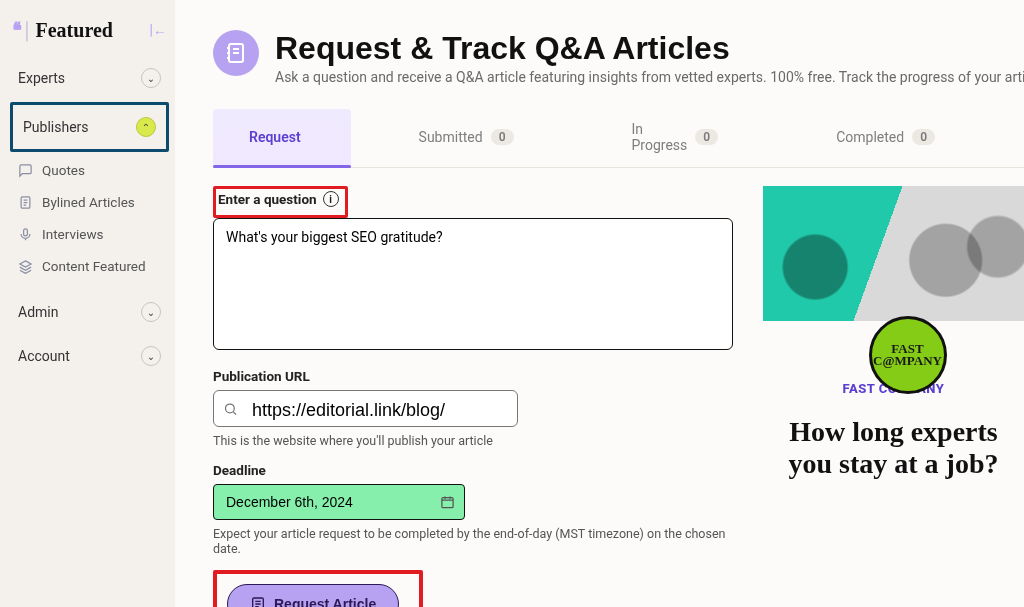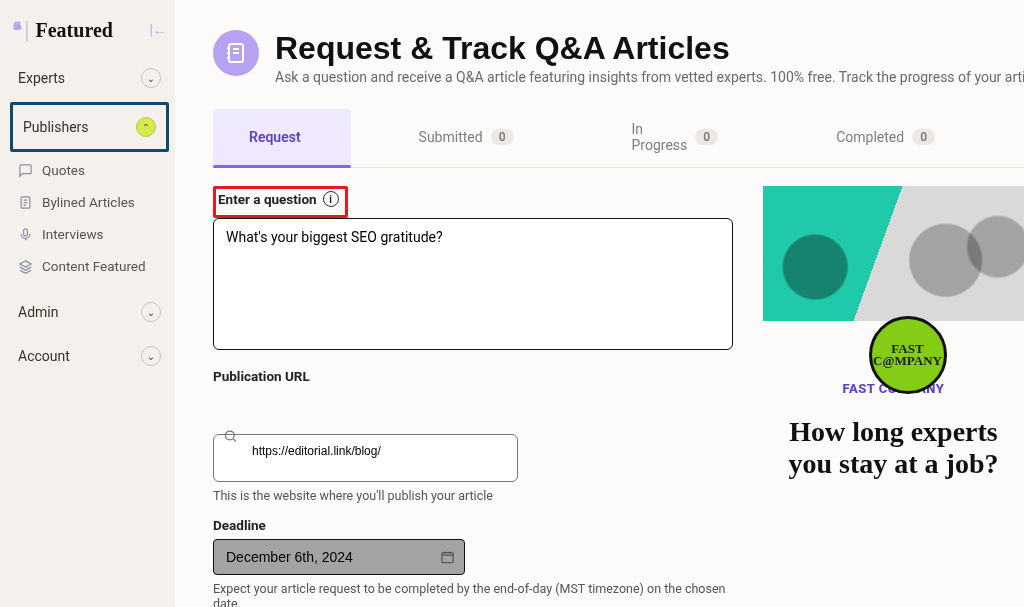--- a/index.html
+++ b/index.html
@@ -175,32 +175,32 @@
     resize: none;
     font-family: inherit;
     background:#fff;
   }
   .helper { font-size:12.5px; color:#555; margin-top:6px; }
   .url-wrap {
     width: 305px; position:relative;
   }
   .url-wrap input {
     width:100%; border:1px solid #777; border-radius:6px;
-    padding: 9px 10px 23px 38px; font-size:12px; background:#fff;margin-top:44px;
+    padding: 9px 10px 5px 38px; font-size:18px; background:#fff;
   }
   .url-wrap .srch {
     position:absolute; left:10px; top:50%; transform:translateY(-50%);
     color:#777;
   }
   .dl-wrap {
     width: 252px; position:relative;
   }
   .dl-wrap input {
     width:100%; border:1px solid #111; border-radius:4px;
-    padding: 9px 34px 9px 12px; font-size:14px; background:#a3a3a3;
+    padding: 9px 34px 9px 12px; font-size:14px; background:#86efac;
   }
   .dl-wrap .cal {
     position:absolute; right:10px; top:50%; transform:translateY(-50%);
     color:#555;
   }
   .req-btn {
     display:inline-flex; align-items:center; gap:8px;
     background:#b7a2f2; color:#2a1a55;
     border:1.5px solid #2a1a55;
     border-radius: 22px;

